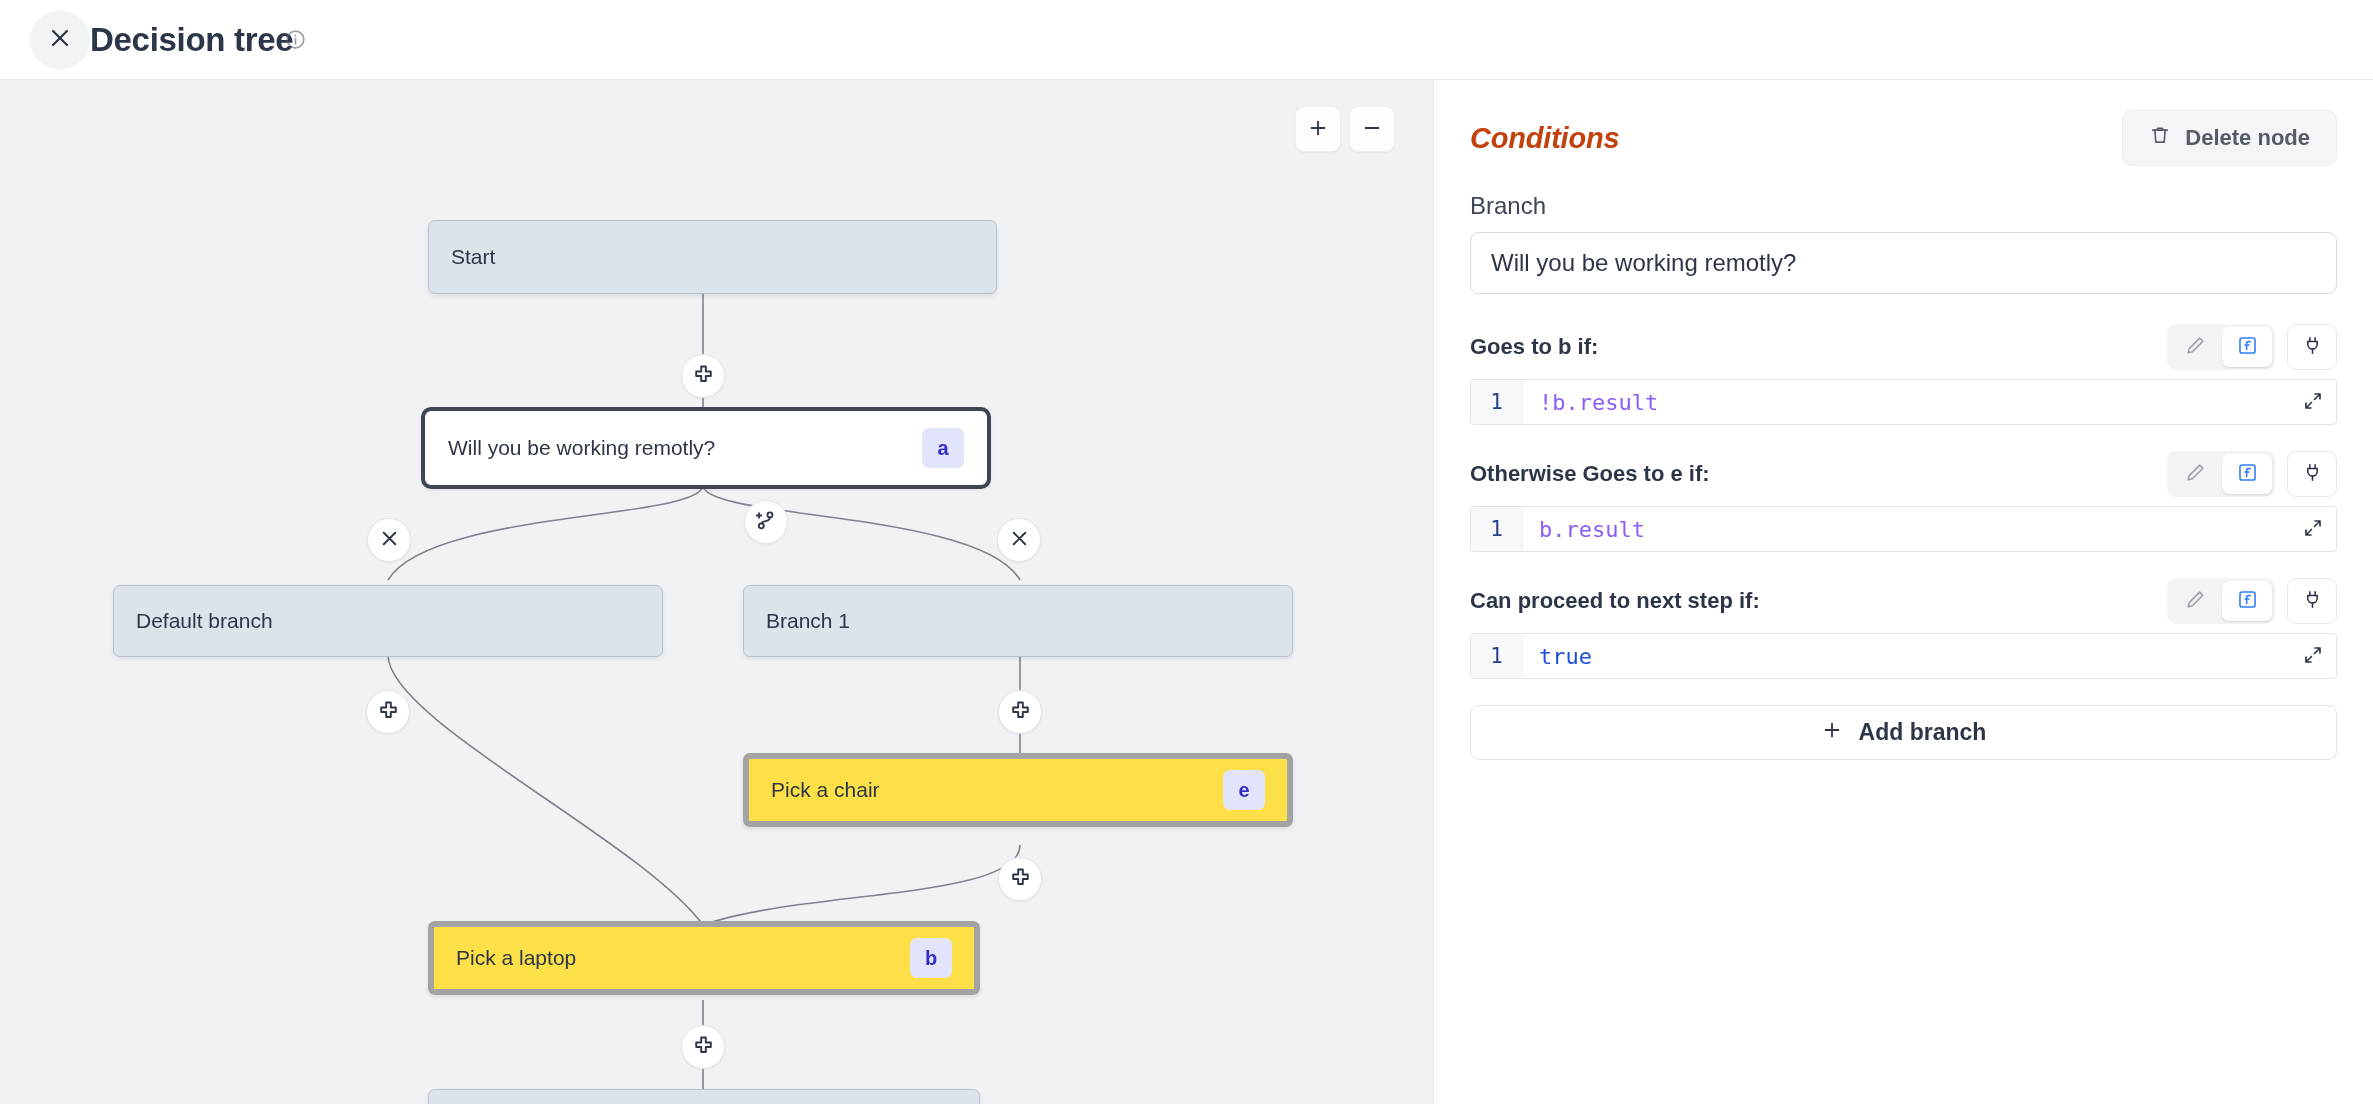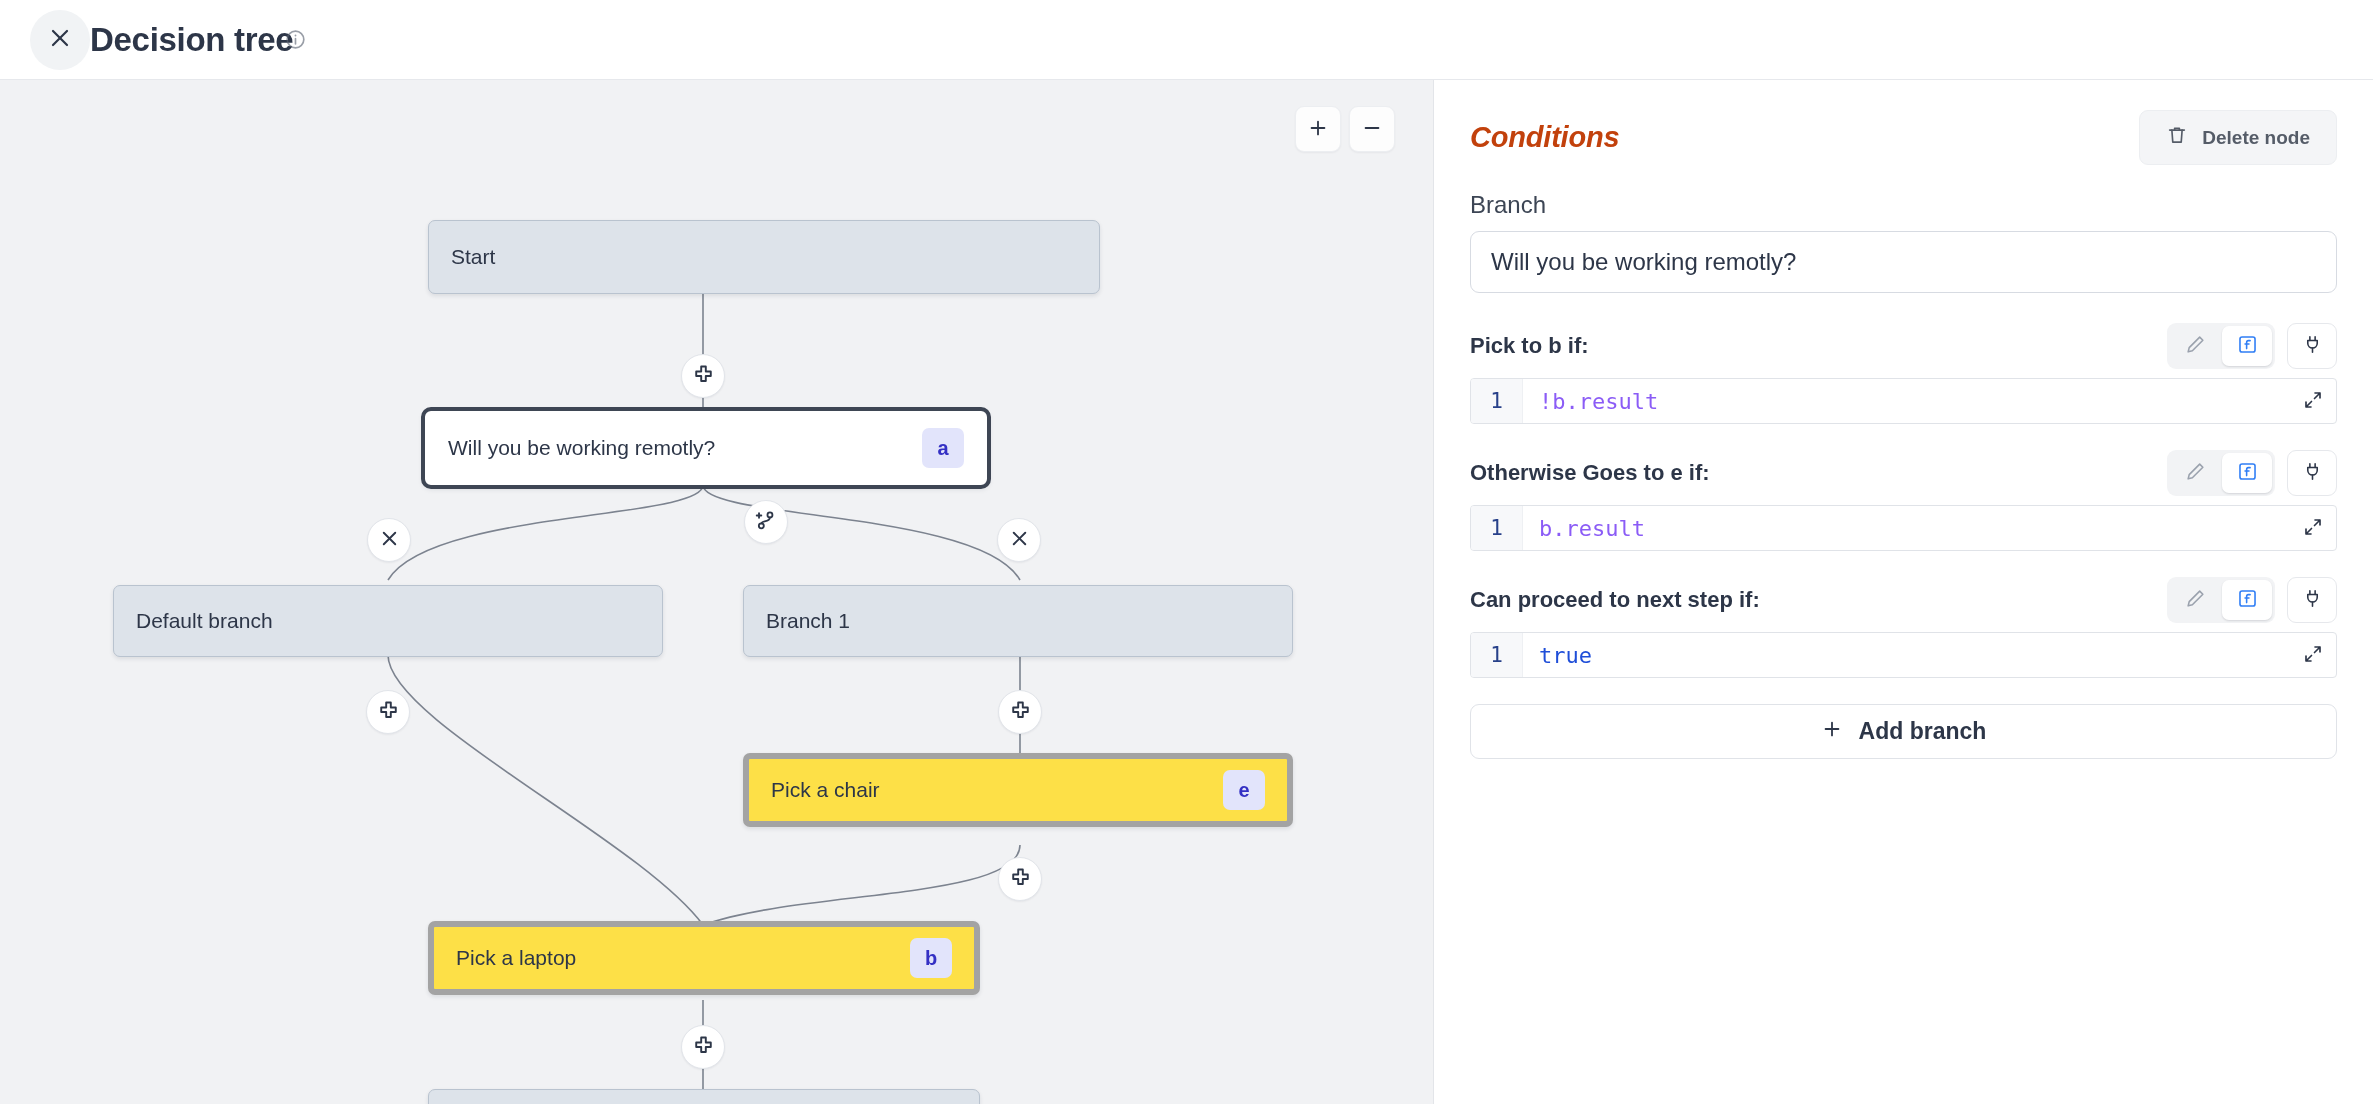--- a/index.html
+++ b/index.html
@@ -156,21 +156,21 @@
     color: #c2410c;
     letter-spacing: -0.2px;
     font-style: italic;
   }
   .delete-node-btn {
     display: flex; align-items: center; gap: 14px;
     background: #f4f5f7;
     border: 1px solid #eceef1;
     border-radius: 9px;
     padding: 13px 26px;
-    font-size: 19px;
+    font-size: 22px;
     font-weight: bold;
     color: #555c68;
     cursor: pointer;
     font-family: inherit;
   }
   .delete-node-btn svg { width: 22px; height: 22px; }
 
   .field-label {
     font-size: 24px;
     color: #3c4554;
@@ -352,21 +352,21 @@
         <path d="M388 575 C 388 640, 640 760, 703 845"></path>
 
         <path d="M1020 575 L1020 690"></path>
 
         <path d="M1020 765 C 1020 820, 800 810, 703 845"></path>
 
         <path d="M703 920 L703 1010"></path>
       </g>
     </svg>
 
-    <div class="node terminal" style="left:428px; top:140px; width:672px; height:74px;">
+    <div class="node terminal" style="left:428px; top:140px; width:569px; height:74px;">
       <span class="node-label">Start</span>
     </div>
 
     <div class="handle" style="left:681px; top:274px;">
       <span>
         <svg viewBox="0 0 24 24" fill="none" stroke="#2d3648" stroke-width="2" stroke-linejoin="round">
           <path d="M9.6 3.6h4.8v5.2h5.2v4.8h-5.2v5.2H9.6v-5.2H4.4V8.8h5.2z"></path>
         </svg>
       </span>
     </div>
@@ -476,21 +476,21 @@
         <span>Delete node</span>
       </button>
     </div>
 
     <div class="field-label">Branch</div>
     <input class="summary-input" type="text" value="Will you be working remotly?" style="">
 
     
     <div class="cond-row">
       <div class="cond-head">
-        <div class="cond-label">Pick to b if:</div>
+        <div class="cond-label">Goes to b if:</div>
         <div class="cond-tools">
           <div class="seg-group">
             <button class="seg-btn">
               <span>
                 <svg viewBox="0 0 24 24" fill="none" stroke="#9aa1ad" stroke-width="1.8" stroke-linecap="round" stroke-linejoin="round">
                   <path d="M16.8 3.6l3.6 3.6L8.4 19.2l-4.8 1.2 1.2-4.8z"></path>
                 </svg>
               </span>
             </button>
             <button class="seg-btn active">

